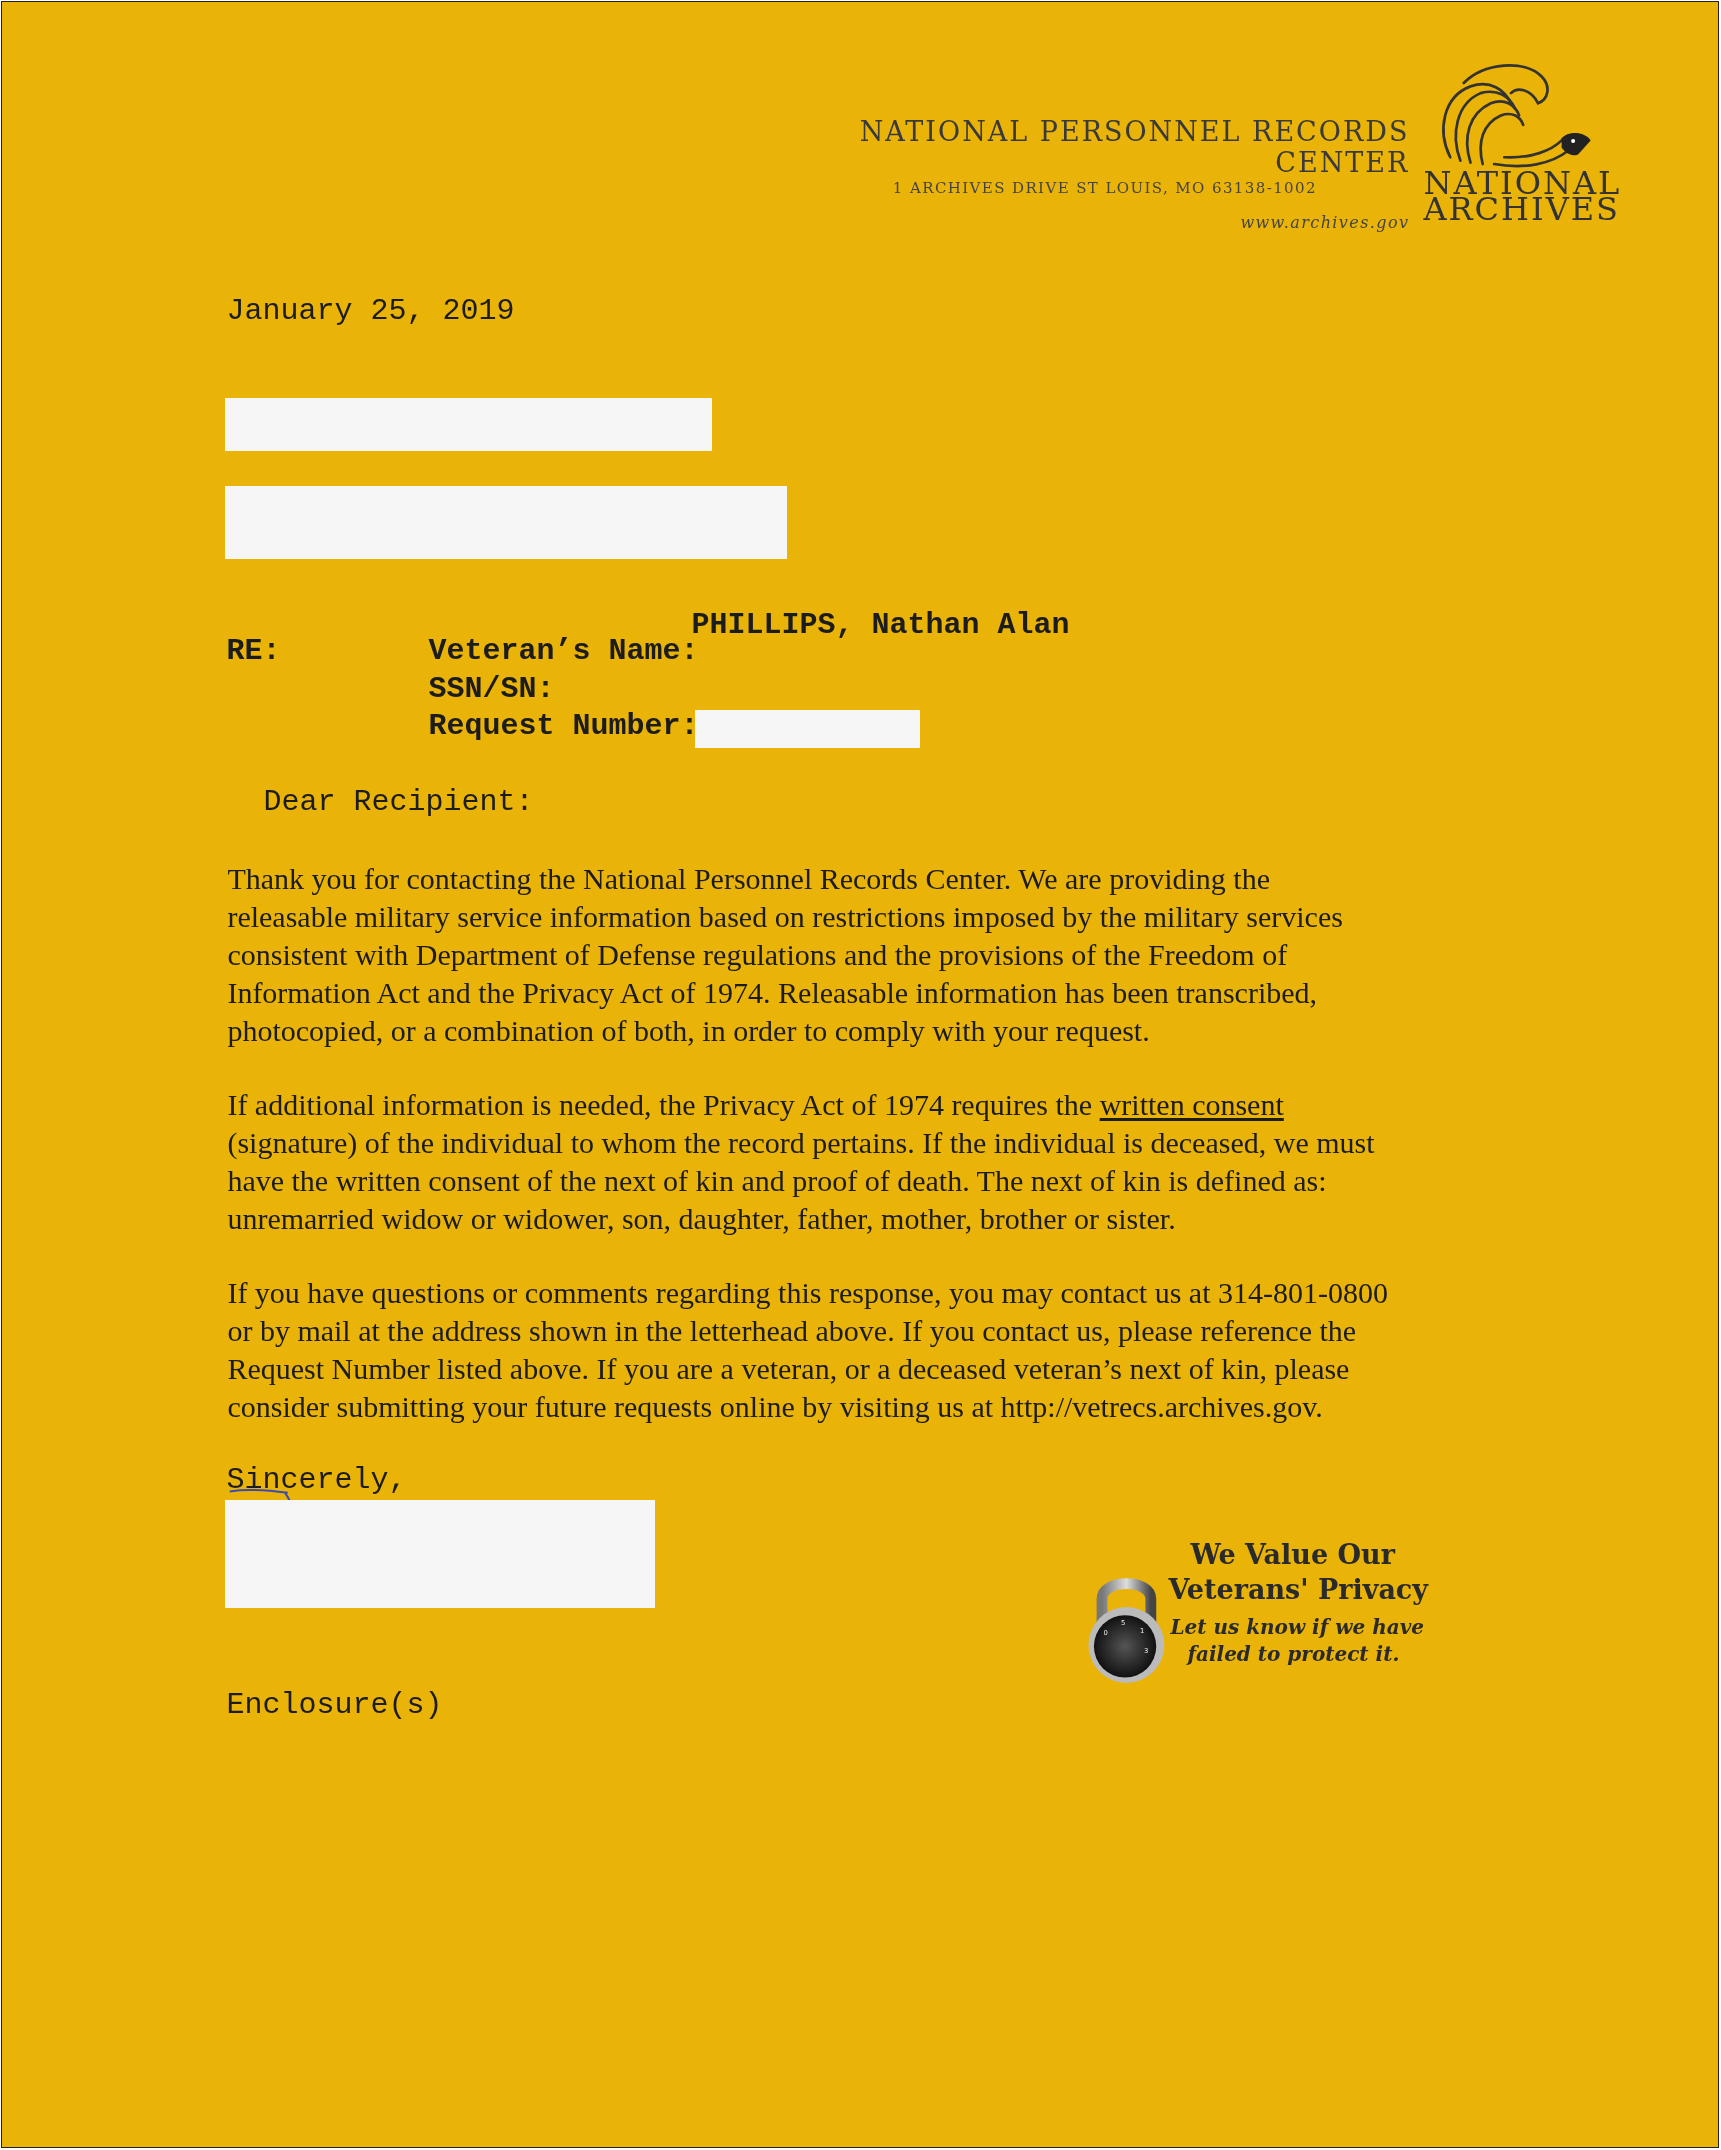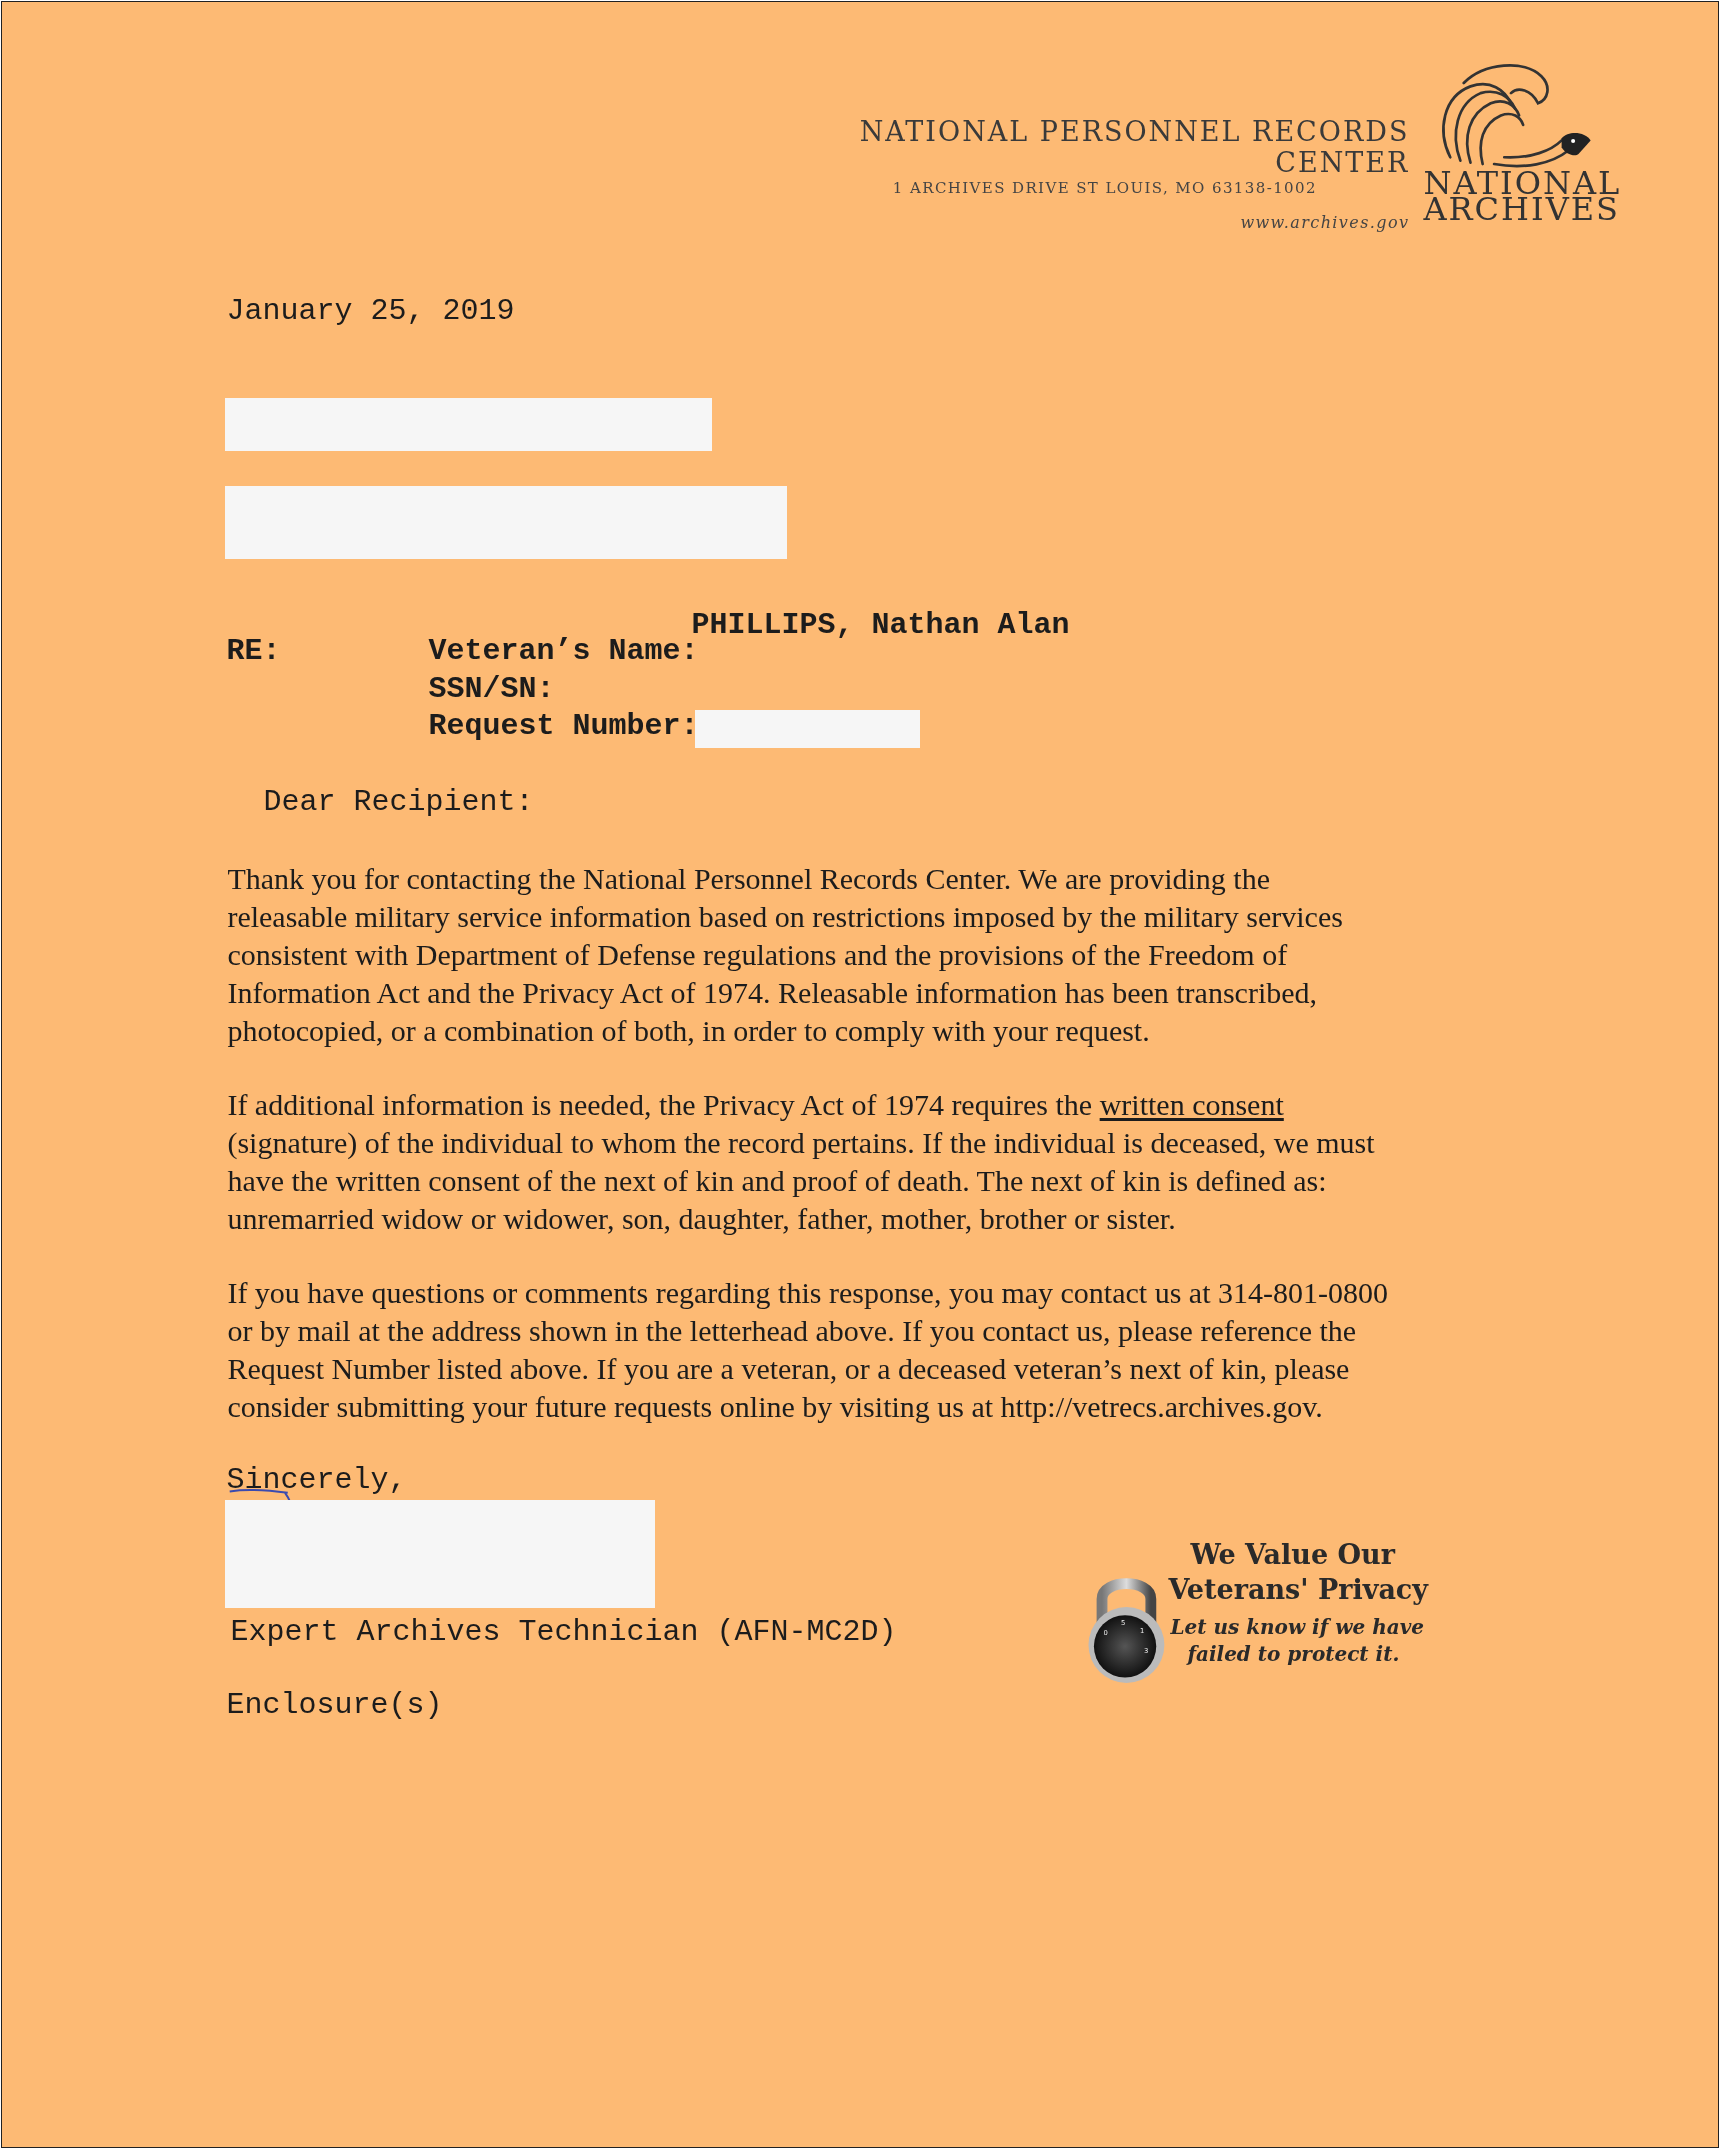--- a/index.html
+++ b/index.html
@@ -1,19 +1,19 @@
 <!DOCTYPE html>
 <html style="font-size:10.8px"><head>
 <meta charset="utf-8">
 <style>
   html, body { margin: 0; padding: 0; background: #ffffff; }
   body { width: 1721px; height: 2151px; position: relative; overflow: hidden; }
   .page {
     position: absolute; left: 1.4px; top: 1.4px; width: 1716px; height: 2145px;
-    border: 1.4px solid #222; background: #fdba74;
+    border: 1.4px solid #222; background: #eab308;
   }
   .lh-title {
     position: absolute; left: 771px; top: 114px; width: 636px; text-align: right;
     font-family: "DejaVu Serif", "Liberation Serif", serif; font-size: 27px;
     letter-spacing: 2px; color: #3a3a3a;
   }
   .lh-addr {
     position: absolute; left: 798px; top: 177px; width: 609px; text-align: center;
     font-family: "DejaVu Serif", serif; font-size: 15px; letter-spacing: 1.4px; color: #444;
   }
@@ -104,21 +104,20 @@
     <span class="line">consider submitting your future requests online by visiting us at http://vetrecs.archives.gov.</span>
   </div>
 
   <div class="txt" style="left:224px; top:1461px;">Sincerely,</div>
   <svg class="strike-mark" viewBox="0 0 120 60">
     <path d="M4 24 C30 20 60 22 90 26" stroke="#3b4bb0" stroke-width="3" fill="none"></path>
     <path d="M86 26 C92 34 96 44 98 56" stroke="#3b4bb0" stroke-width="3" fill="none"></path>
   </svg>
   <div class="redact" style="left:223px; top:1498px; width:430px; height:108px;"></div>
 
-  <div class="txt" style="left:228px; top:1613px;">Expert Archives Technician (AFN-MC2D)</div>
   <div class="txt" style="left:224px; top:1686px;">Enclosure(s)</div>
 
   <svg class="lock" viewBox="0 0 140 180">
     <defs>
       <radialGradient id="dial" cx="50%" cy="50%" r="50%">
         <stop offset="0%" stop-color="#555"></stop>
         <stop offset="100%" stop-color="#111"></stop>
       </radialGradient>
       <linearGradient id="shackle" x1="0" x2="1">
         <stop offset="0%" stop-color="#777"></stop>

